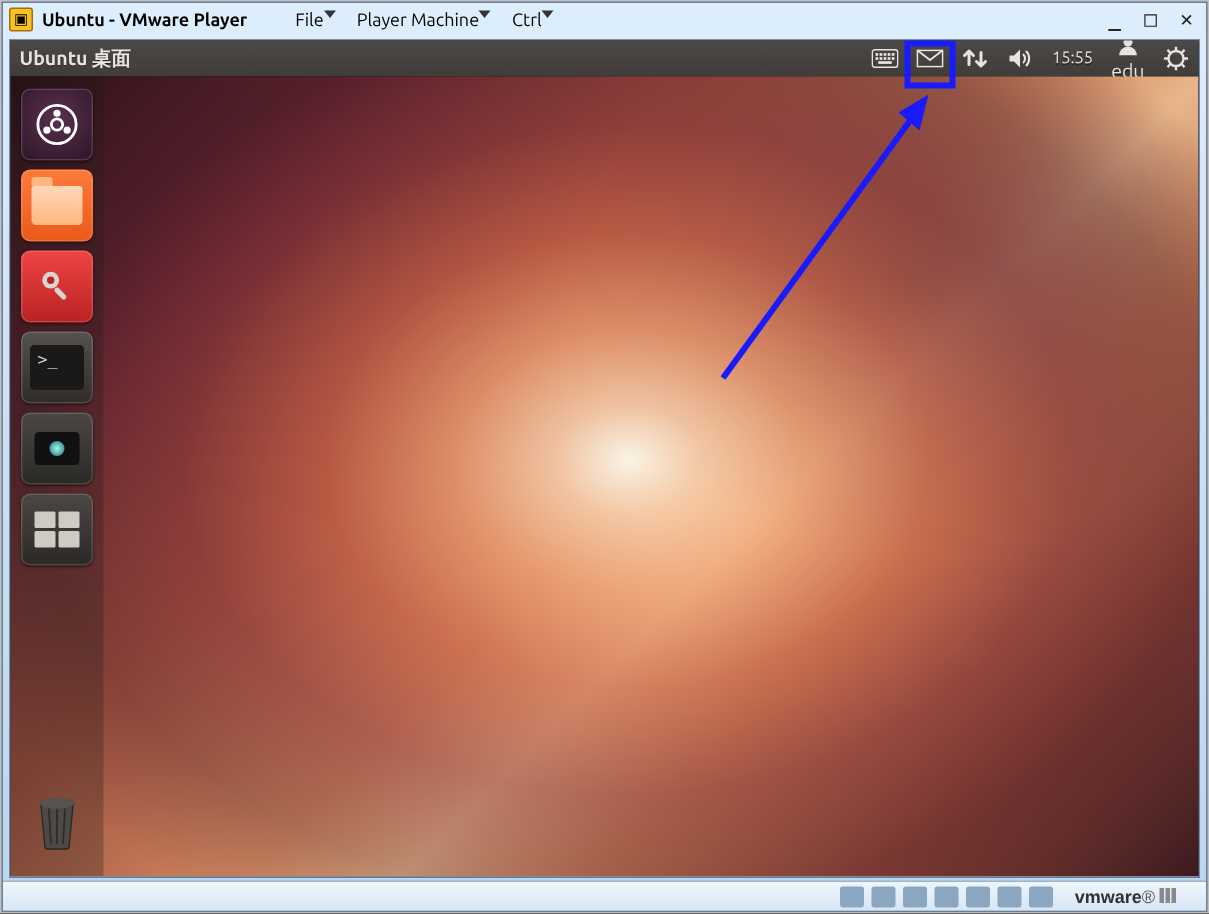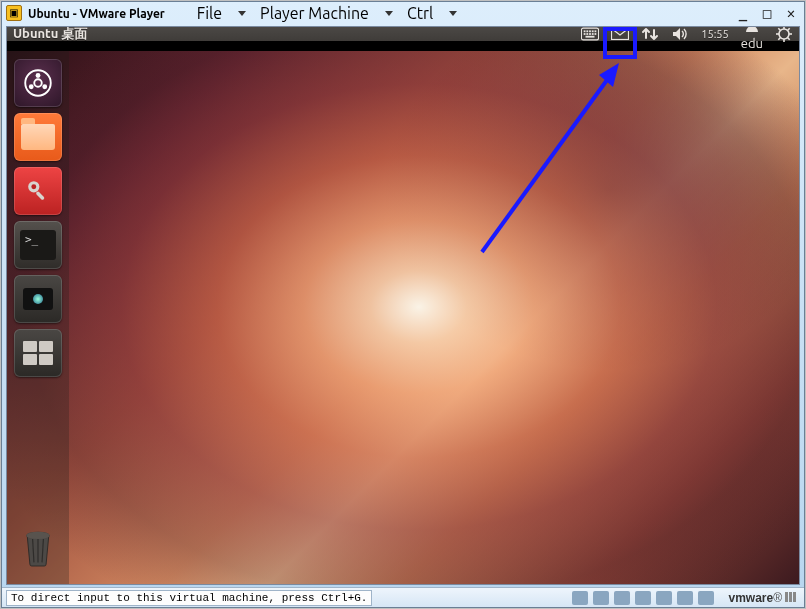--- a/index.html
+++ b/index.html
@@ -37,23 +37,23 @@
     margin-right: 6px;
     font-size: 10px;
     text-align: center;
     line-height: 14px;
   }
   .vmware-titlebar .title { font-weight: bold; margin-right: 26px; }
   .vmware-menus { display: flex; gap: 2px; }
   .vmware-menus .menu-item {
     padding: 1px 6px;
     display: flex;
-    align-items: center;
-    gap: 16px;
-    font-size: 16px;
+    align-items: flex-start;
+    gap: 0;
+    font-size: 12px;
   }
   .tri-down {
     width: 0; height: 0;
     border-left: 4px solid transparent;
     border-right: 4px solid transparent;
     border-top: 5px solid #333;
   }
   .vmware-winbtns {
     margin-left: auto;
     display: flex;
@@ -70,21 +70,21 @@
     flex: 1;
     margin: 2px 4px;
     background: #000;
     position: relative;
     border: 1px solid #7a8aa0;
     overflow: hidden;
   }
   .ubuntu-topbar {
     position: absolute;
     top: 0; left: 0; right: 0;
-    height: 14px;
+    height: 24px;
     background: linear-gradient(#4b4845, #3f3c39);
     display: flex;
     align-items: center;
     padding: 0 6px;
     color: #e8e4e0;
     font-size: 13px;
     font-weight: bold;
     text-shadow: 0 1px 0 rgba(0,0,0,.4);
   }
   .ubuntu-topbar .indicators {
@@ -241,21 +241,21 @@
   }
   .vmware-statusbar .dev-icons span {
     width: 16px; height: 14px;
     background: #8aa6c0;
     border-radius: 2px;
   }
   .vmware-brand {
     font-family: Arial, sans-serif;
     font-size: 12px;
     color: #555;
-    margin-right: 4px;
+    margin-right: 16px;
   }
   .vmware-brand b { color: #333; }
   .vmware-brand .box {
     display: inline-flex; gap: 1px; margin-left: 3px;
   }
   .vmware-brand .box i {
     width: 3px; height: 10px;
     background: #888;
   }
 </style>
@@ -404,21 +404,20 @@
 
     <div class="blue-highlight" style="left:596px; top:0px; width:34px; height:32px;"></div>
     <svg class="blue-arrow" style="left:460px; top:30px; width:170px; height:200px;" viewBox="0 0 170 200">
       <line x1="15" y1="195" x2="148" y2="12" stroke="#1a1aff" stroke-width="4"></line>
       <polygon points="152,6 132,18 146,30" fill="#1a1aff"></polygon>
     </svg>
 
   </div>
 
   <div class="vmware-statusbar">
-    <div class="status-msg">To direct input to this virtual machine, press Ctrl+G.</div>
     <div class="status-spacer"></div>
     <div class="dev-icons">
       <span></span>
       <span></span>
       <span></span>
       <span></span>
       <span></span>
       <span></span>
       <span></span>
     </div>

